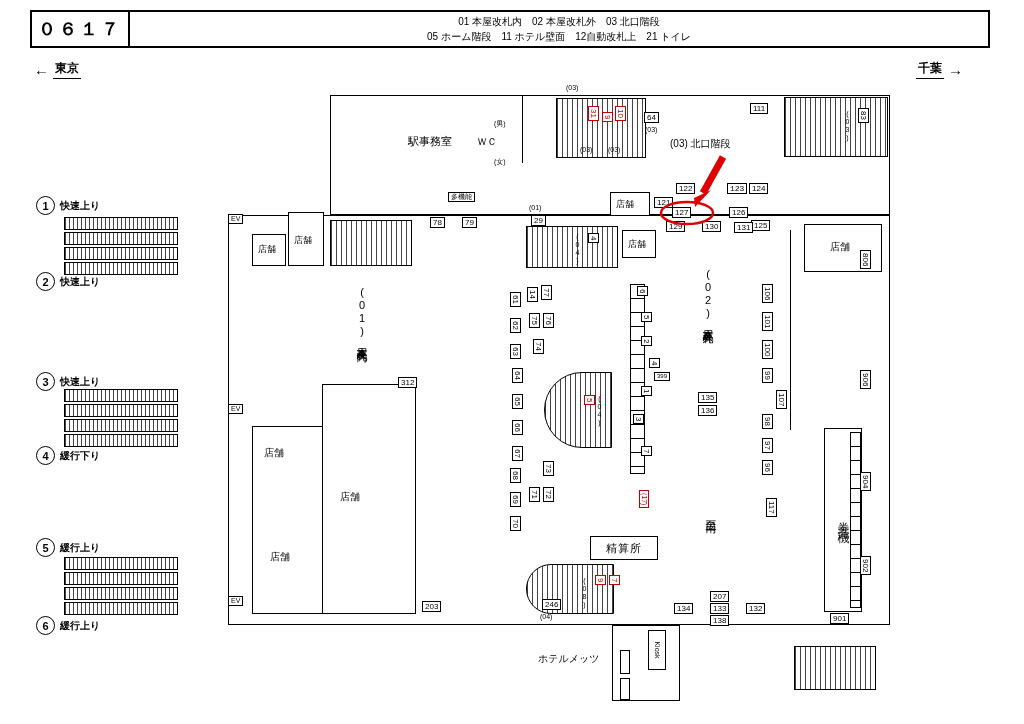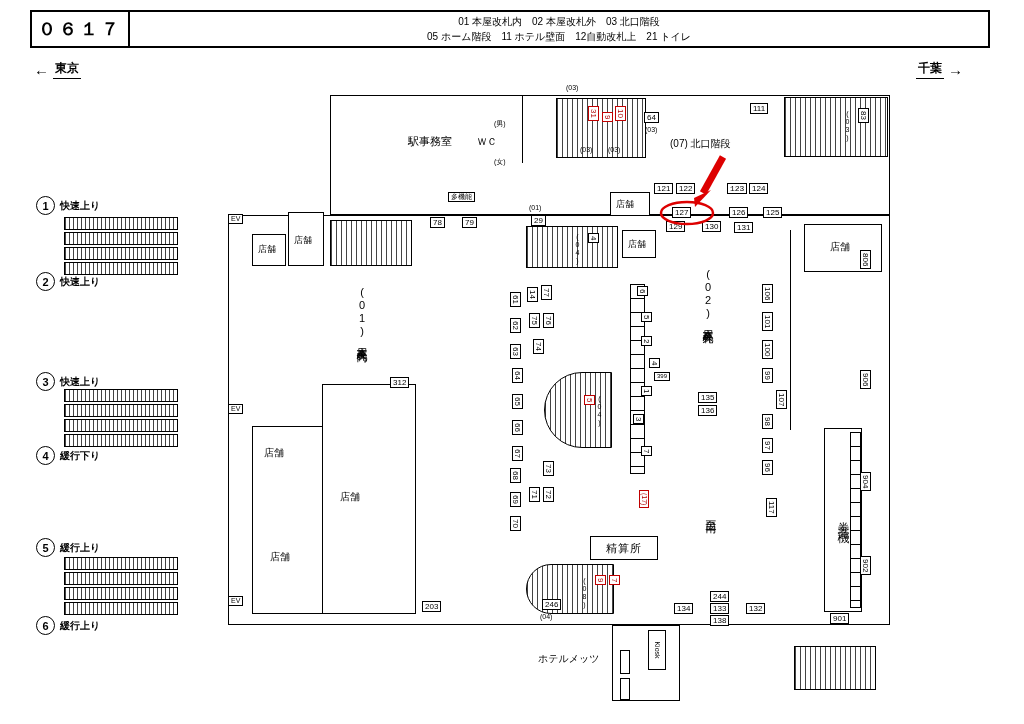--- a/index.html
+++ b/index.html
@@ -143,28 +143,28 @@
       <div class="tag" style="left: 644px; top: 112px;">64</div>
       <div class="lab small" style="left: 645px; top: 126px;">(03)</div>
       <div class="tag" style="left: 750px; top: 103px;">111</div>
       <div class="tag vert" style="left: 858px; top: 108px;">83</div>
       <div class="lab vert" style="left: 844px; top: 110px; font-size: 7px;">(03)</div>
       <div class="lab" style="left: 408px; top: 134px; font-size: 11px;">駅事務室</div>
       <div class="lab small" style="left: 494px; top: 119px;">(男)</div>
       <div class="lab" style="left: 477px; top: 135px; font-size: 10px;">ＷＣ</div>
       <div class="lab small" style="left: 494px; top: 157px;">(女)</div>
       <div class="tag" style="left: 448px; top: 192px; font-size: 7px;">多機能</div>
-      <div class="lab" style="left: 670px; top: 137px; font-size: 10px;">(07) 北口階段</div>
-      <div class="tag" style="left: 654px; top: 183px;">121</div>
+      <div class="lab" style="left: 670px; top: 137px; font-size: 10px;">(03) 北口階段</div>
+      <div class="tag" style="left: 654px; top: 197px;">121</div>
       <div class="tag" style="left: 676px; top: 183px;">122</div>
       <div class="tag" style="left: 727px; top: 183px; font-family: Liberation Mono, monospace;">123</div>
       <div class="tag" style="left: 749px; top: 183px;">124</div>
       <div class="tag" style="left: 672px; top: 207px;">127</div>
       <div class="tag" style="left: 729px; top: 207px;">126</div>
-      <div class="tag" style="left: 751px; top: 207px; margin-left: 12px;">125</div>
+      <div class="tag" style="left: 751px; top: 220px;">125</div>
       <div class="tag" style="left: 666px; top: 221px;">129</div>
       <div class="tag" style="left: 702px; top: 221px;">130</div>
       <div class="tag" style="left: 734px; top: 222px;">131</div>
       <div class="tag" style="left: 228px; top: 214px; font-size: 7px;">EV</div>
       <div class="lab" style="left: 258px; top: 243px; font-size: 9px;">店舗</div>
       <div class="lab" style="left: 294px; top: 234px; font-size: 9px;">店舗</div>
       <div class="tag" style="left: 430px; top: 217px;">78</div>
       <div class="tag" style="left: 462px; top: 217px;">79</div>
       <div class="lab small" style="left: 529px; top: 204px;">(01)</div>
       <div class="tag" style="left: 531px; top: 215px;">29</div>
@@ -217,31 +217,31 @@
       <div class="tag vert" style="left: 766px; top: 498px;">117</div>
       <div class="tag vert" style="left: 860px; top: 250px;">806</div>
       <div class="tag vert" style="left: 860px; top: 370px;">906</div>
       <div class="tag vert" style="left: 860px; top: 472px;">904</div>
       <div class="tag vert" style="left: 860px; top: 556px;">902</div>
       <div class="tag" style="left: 830px; top: 613px;">901</div>
       <div class="tag" style="left: 228px; top: 404px; font-size: 7px;">EV</div>
       <div class="lab" style="left: 264px; top: 446px; font-size: 10px;">店舗</div>
       <div class="lab" style="left: 340px; top: 490px; font-size: 10px;">店舗</div>
       <div class="lab" style="left: 270px; top: 550px; font-size: 10px;">店舗</div>
-      <div class="tag" style="left: 390px; top: 377px;">312</div>
+      <div class="tag" style="left: 398px; top: 377px;">312</div>
       <div class="tag" style="left: 228px; top: 596px; font-size: 7px;">EV</div>
       <div class="tag" style="left: 422px; top: 601px;">203</div>
       <div class="tag" style="left: 542px; top: 599px;">246</div>
       <div class="lab small" style="left: 540px; top: 613px;">(04)</div>
       <div class="lab vert" style="left: 581px; top: 577px; font-size: 7px;">(08)</div>
       <div class="tag red vert" style="left: 595px; top: 575px;">9</div>
       <div class="tag red vert" style="left: 609px; top: 575px;">7</div>
       <div class="lab vert" style="left: 703px; top: 512px; font-size: 11px;">至南口</div>
       <div class="tag" style="left: 674px; top: 603px;">134</div>
-      <div class="tag" style="left: 710px; top: 591px;">244</div>
+      <div class="tag" style="left: 710px; top: 591px;">207</div>
       <div class="tag" style="left: 710px; top: 603px;">133</div>
       <div class="tag" style="left: 746px; top: 603px;">132</div>
       <div class="tag" style="left: 710px; top: 615px;">138</div>
       <div class="lab" style="left: 538px; top: 652px; font-size: 10px;">ホテルメッツ</div>
     </div>
 
   <svg class="overlay" width="1024" height="724">
     <line x1="723" y1="157" x2="703" y2="193" stroke="#dd0000" stroke-width="7"></line>
     <polygon points="695,207 711,190 694,198" fill="#dd0000"></polygon>
     <ellipse cx="687" cy="213" rx="26" ry="11" fill="none" stroke="#dd0000" stroke-width="2.5"></ellipse>

